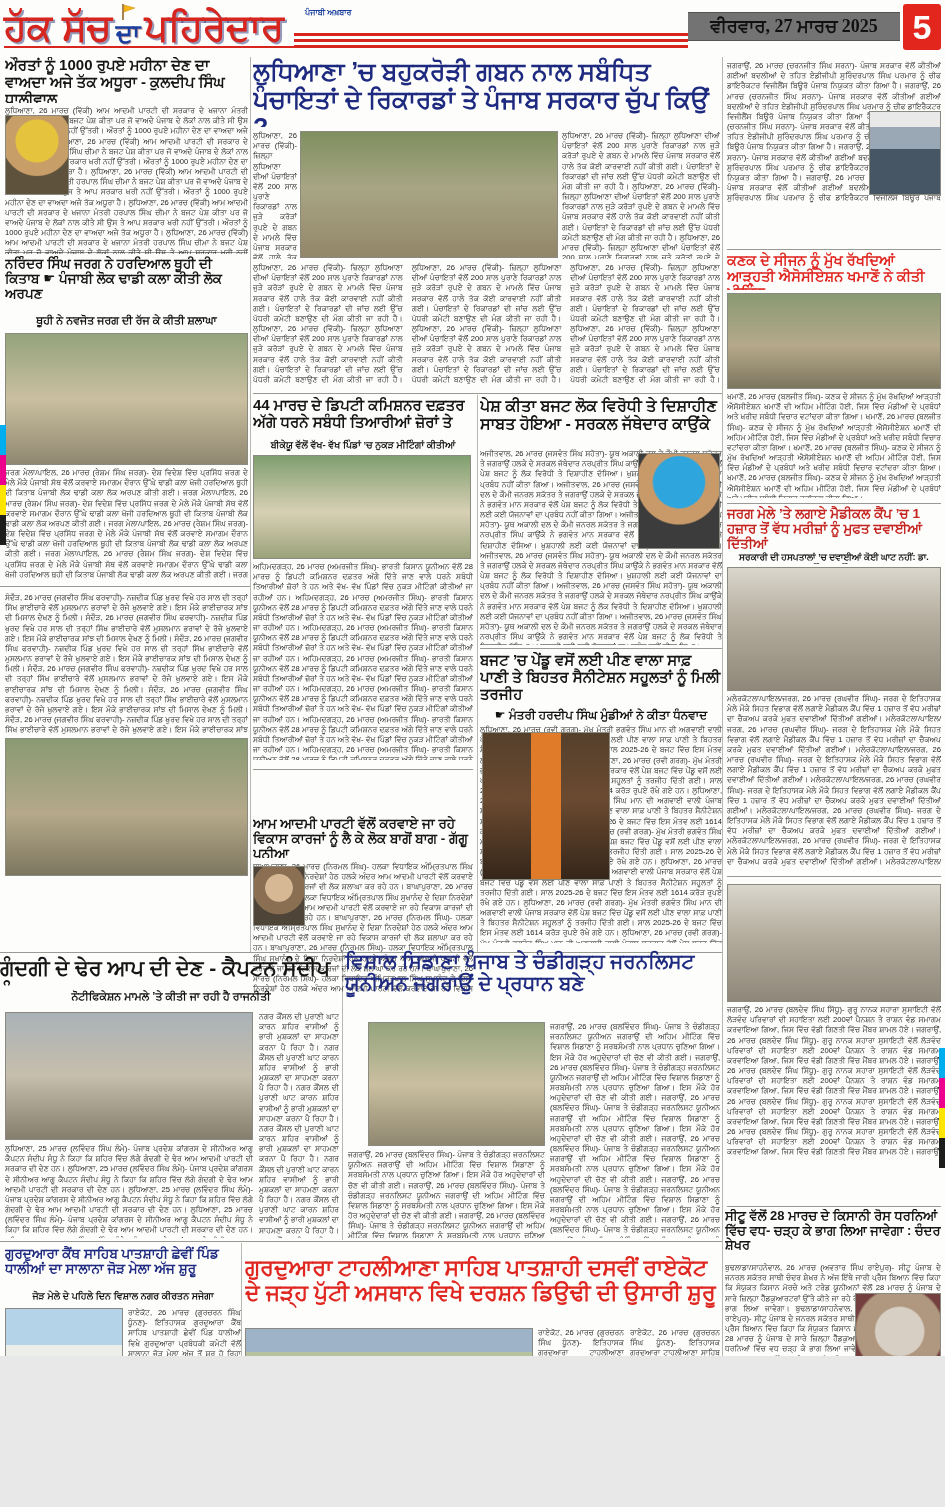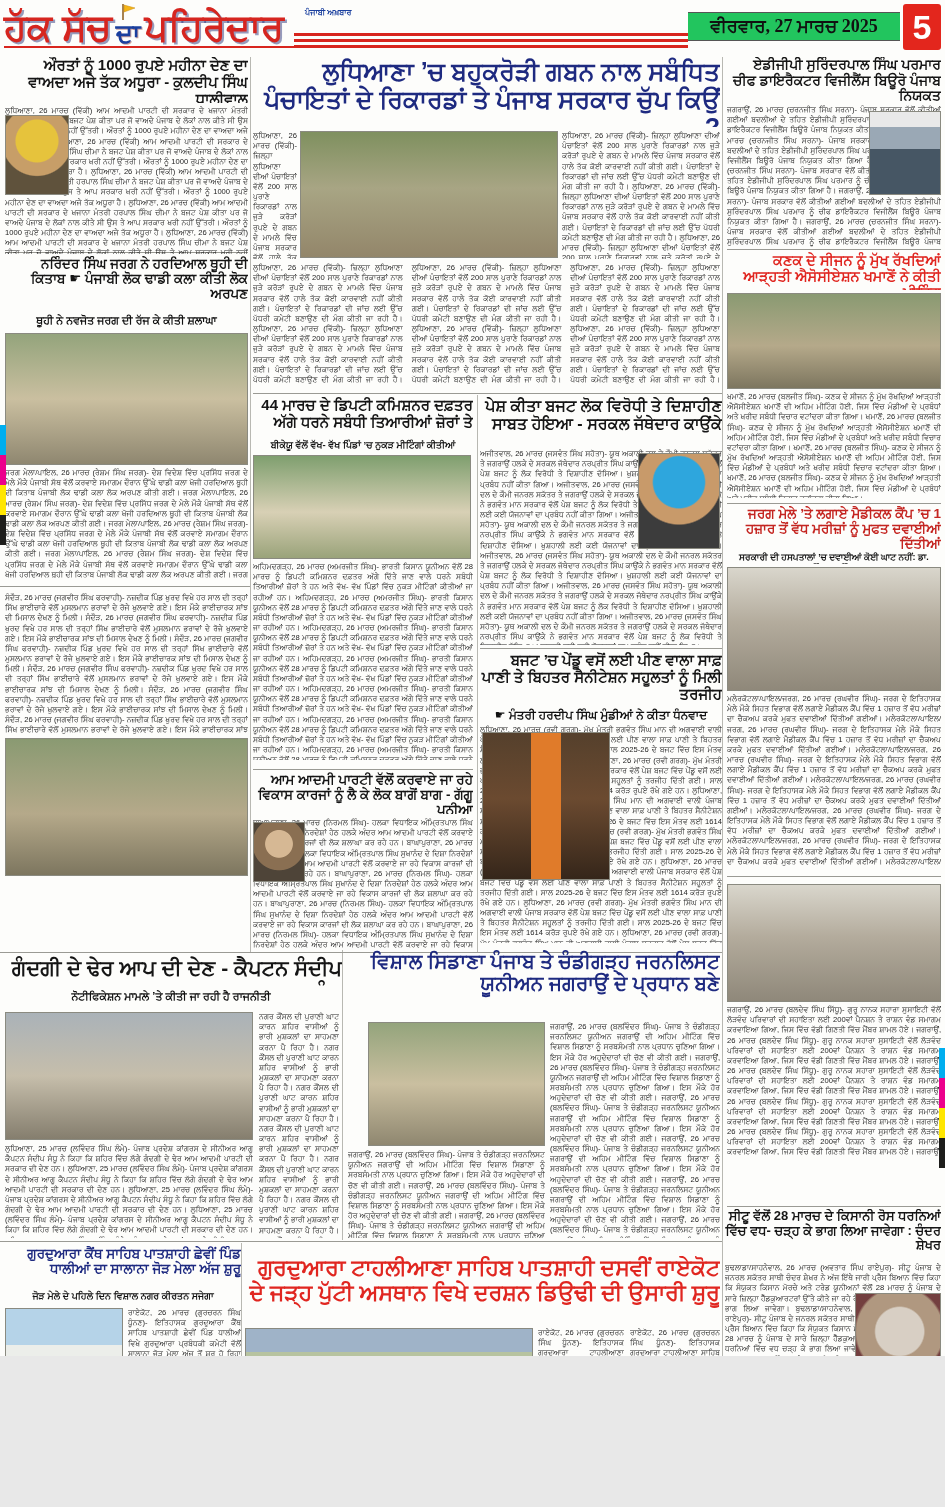--- a/index.html
+++ b/index.html
@@ -1,19 +1,19 @@
 <!DOCTYPE html>
 <html lang="pa"><head>
 <meta charset="utf-8">
 <style>
   html,body{margin:0;padding:0;background:#e8e8e8;}
   #page{position:relative;width:945px;height:1356px;background:#fdfdfb;margin:0 auto;
         font-family:"Liberation Sans","DejaVu Sans",sans-serif;overflow:hidden;}
   .art{position:absolute;}
-  .hl{font-weight:bold;text-align:right;line-height:1.12;overflow:hidden;letter-spacing:0;}
+  .hl{font-weight:bold;text-align:left;line-height:1.12;overflow:hidden;letter-spacing:0;}
   .hl-black{color:#151515;}
   .hl-navy{color:#1e2a80;}
   .hl-red{color:#e02620;}
   .hl-crimson{color:#c42521;}
   .sub{font-weight:bold;text-align:center;color:#111;overflow:hidden;}
   .body-txt{font-size:7.6px;line-height:1.34;text-align:justify;color:#1d1d1d;overflow:hidden;}
   .photo{border:1px solid #8a8a80;box-sizing:border-box;position:absolute;}
   .photo-inline{border:1px solid #8a8a80;box-sizing:border-box;}
   .people{background-image:repeating-linear-gradient(90deg,rgba(35,30,25,.28) 0 7px,rgba(255,255,255,0) 7px 19px);}
   .ph-group1{background:linear-gradient(180deg,#7f905f 0%,#a8a584 45%,#93866a 100%);}
@@ -35,21 +35,21 @@
   .hrline{position:absolute;height:1px;background:#9a9a94;}
   .cols3{column-count:3;column-gap:9px;}
   .fl{float:left;margin:2px 5px 2px 0;}
   
   .mast-line{position:absolute;left:4px;background:#d8251e;height:3px;}
   #logo{position:absolute;left:4px;top:4px;background:#fdfdfb;padding-right:10px;display:flex;align-items:flex-end;z-index:3;}
   .logo-red{font-size:37px;font-weight:bold;color:#d6251f;line-height:1;text-shadow:2px 2px 0 rgba(25,35,110,.45);}
   .logo-da{display:flex;flex-direction:column;align-items:center;margin:0 4px;}
   .logo-da-txt{font-size:26px;font-weight:bold;color:#1a3f9e;line-height:1;text-shadow:1px 1px 0 rgba(120,20,20,.4);}
   .tagline{position:absolute;left:305px;top:8px;font-size:8px;color:#1a3f9e;font-weight:bold;z-index:4;}
-  #dateblock{position:absolute;left:688px;top:12px;width:212px;text-align:center;z-index:3;background:#22c55e;}
+  #dateblock{position:absolute;left:688px;top:12px;width:212px;text-align:center;z-index:3;background:#737373;}
   #dateblock .rule{height:1px;background:#555;}
   #datetxt{font-size:18px;font-weight:bold;color:#111;padding:3px 0;font-family:"Liberation Serif","DejaVu Serif",serif;}
   #pagenum{position:absolute;left:903px;top:4px;width:38px;height:46px;background:#e3261d;color:#fff;
            font-size:34px;font-weight:bold;display:flex;align-items:center;justify-content:center;border-radius:3px;z-index:3;}
   
   #redrule{position:absolute;left:0;top:1462px;width:945px;height:3px;background:#c3261f;}
   #colorbar{position:absolute;left:0;top:1472px;width:945px;height:26px;display:flex;align-items:center;}
   .cmyk{display:flex;gap:1px;align-items:center;}
   .cmyk i{display:block;width:9px;height:20px;}
   .c{background:#00aeef;} .m{background:#ec008c;} .y{background:#ffe600;} .k{background:#1d1d1b;}
@@ -112,21 +112,20 @@
 
   <div class="art" style="left:253px;top:57px;width:467px;">
     <div class="hl hl-navy" style="font-size:25px;height:70px;">ਲੁਧਿਆਣਾ ’ਚ ਬਹੁਕਰੋੜੀ ਗਬਨ ਨਾਲ ਸਬੰਧਿਤ ਪੰਚਾਇਤਾਂ ਦੇ ਰਿਕਾਰਡਾਂ ਤੇ ਪੰਜਾਬ ਸਰਕਾਰ ਚੁੱਪ ਕਿਉਂ ?</div>
   </div>
   <div class="photo ph-group1 people" style="left:300px;top:131px;width:258px;height:127px;"></div>
   <div class="art body-txt" style="left:253px;top:131px;width:44px;height:128px;">ਲੁਧਿਆਣਾ, 26 ਮਾਰਚ (ਵਿੱਕੀ)- ਜ਼ਿਲ੍ਹਾ ਲੁਧਿਆਣਾ ਦੀਆਂ ਪੰਚਾਇਤਾਂ ਵੱਲੋਂ 200 ਸਾਲ ਪੁਰਾਣੇ ਰਿਕਾਰਡਾਂ ਨਾਲ ਜੁੜੇ ਕਰੋੜਾਂ ਰੁਪਏ ਦੇ ਗਬਨ ਦੇ ਮਾਮਲੇ ਵਿੱਚ ਪੰਜਾਬ ਸਰਕਾਰ ਵੱਲੋਂ ਹਾਲੇ ਤੱਕ ਕੋਈ ਕਾਰਵਾਈ ਨਹੀਂ ਕੀਤੀ ਗਈ। ਪੰਚਾਇਤਾਂ ਦੇ ਰਿਕਾਰਡਾਂ ਦੀ ਜਾਂਚ ਲਈ ਉੱਚ ਪੱਧਰੀ ਕਮੇਟੀ ਬਣਾਉਣ ਦੀ ਮੰਗ ਕੀਤੀ ਜਾ ਰਹੀ ਹੈ।</div>
   <div class="art body-txt" style="left:562px;top:131px;width:158px;height:128px;">ਲੁਧਿਆਣਾ, 26 ਮਾਰਚ (ਵਿੱਕੀ)- ਜ਼ਿਲ੍ਹਾ ਲੁਧਿਆਣਾ ਦੀਆਂ ਪੰਚਾਇਤਾਂ ਵੱਲੋਂ 200 ਸਾਲ ਪੁਰਾਣੇ ਰਿਕਾਰਡਾਂ ਨਾਲ ਜੁੜੇ ਕਰੋੜਾਂ ਰੁਪਏ ਦੇ ਗਬਨ ਦੇ ਮਾਮਲੇ ਵਿੱਚ ਪੰਜਾਬ ਸਰਕਾਰ ਵੱਲੋਂ ਹਾਲੇ ਤੱਕ ਕੋਈ ਕਾਰਵਾਈ ਨਹੀਂ ਕੀਤੀ ਗਈ। ਪੰਚਾਇਤਾਂ ਦੇ ਰਿਕਾਰਡਾਂ ਦੀ ਜਾਂਚ ਲਈ ਉੱਚ ਪੱਧਰੀ ਕਮੇਟੀ ਬਣਾਉਣ ਦੀ ਮੰਗ ਕੀਤੀ ਜਾ ਰਹੀ ਹੈ। ਲੁਧਿਆਣਾ, 26 ਮਾਰਚ (ਵਿੱਕੀ)- ਜ਼ਿਲ੍ਹਾ ਲੁਧਿਆਣਾ ਦੀਆਂ ਪੰਚਾਇਤਾਂ ਵੱਲੋਂ 200 ਸਾਲ ਪੁਰਾਣੇ ਰਿਕਾਰਡਾਂ ਨਾਲ ਜੁੜੇ ਕਰੋੜਾਂ ਰੁਪਏ ਦੇ ਗਬਨ ਦੇ ਮਾਮਲੇ ਵਿੱਚ ਪੰਜਾਬ ਸਰਕਾਰ ਵੱਲੋਂ ਹਾਲੇ ਤੱਕ ਕੋਈ ਕਾਰਵਾਈ ਨਹੀਂ ਕੀਤੀ ਗਈ। ਪੰਚਾਇਤਾਂ ਦੇ ਰਿਕਾਰਡਾਂ ਦੀ ਜਾਂਚ ਲਈ ਉੱਚ ਪੱਧਰੀ ਕਮੇਟੀ ਬਣਾਉਣ ਦੀ ਮੰਗ ਕੀਤੀ ਜਾ ਰਹੀ ਹੈ। ਲੁਧਿਆਣਾ, 26 ਮਾਰਚ (ਵਿੱਕੀ)- ਜ਼ਿਲ੍ਹਾ ਲੁਧਿਆਣਾ ਦੀਆਂ ਪੰਚਾਇਤਾਂ ਵੱਲੋਂ 200 ਸਾਲ ਪੁਰਾਣੇ ਰਿਕਾਰਡਾਂ ਨਾਲ ਜੁੜੇ ਕਰੋੜਾਂ ਰੁਪਏ ਦੇ ਗਬਨ ਦੇ ਮਾਮਲੇ ਵਿੱਚ ਪੰਜਾਬ ਸਰਕਾਰ ਵੱਲੋਂ ਹਾਲੇ ਤੱਕ ਕੋਈ ਕਾਰਵਾਈ ਨਹੀਂ ਕੀਤੀ ਗਈ। ਪੰਚਾਇਤਾਂ ਦੇ ਰਿਕਾਰਡਾਂ ਦੀ ਜਾਂਚ ਲਈ ਉੱਚ ਪੱਧਰੀ ਕਮੇਟੀ ਬਣਾਉਣ ਦੀ ਮੰਗ ਕੀਤੀ ਜਾ ਰਹੀ ਹੈ।</div>
   <div class="art body-txt cols3" style="left:253px;top:263px;width:467px;height:128px;">ਲੁਧਿਆਣਾ, 26 ਮਾਰਚ (ਵਿੱਕੀ)- ਜ਼ਿਲ੍ਹਾ ਲੁਧਿਆਣਾ ਦੀਆਂ ਪੰਚਾਇਤਾਂ ਵੱਲੋਂ 200 ਸਾਲ ਪੁਰਾਣੇ ਰਿਕਾਰਡਾਂ ਨਾਲ ਜੁੜੇ ਕਰੋੜਾਂ ਰੁਪਏ ਦੇ ਗਬਨ ਦੇ ਮਾਮਲੇ ਵਿੱਚ ਪੰਜਾਬ ਸਰਕਾਰ ਵੱਲੋਂ ਹਾਲੇ ਤੱਕ ਕੋਈ ਕਾਰਵਾਈ ਨਹੀਂ ਕੀਤੀ ਗਈ। ਪੰਚਾਇਤਾਂ ਦੇ ਰਿਕਾਰਡਾਂ ਦੀ ਜਾਂਚ ਲਈ ਉੱਚ ਪੱਧਰੀ ਕਮੇਟੀ ਬਣਾਉਣ ਦੀ ਮੰਗ ਕੀਤੀ ਜਾ ਰਹੀ ਹੈ। ਲੁਧਿਆਣਾ, 26 ਮਾਰਚ (ਵਿੱਕੀ)- ਜ਼ਿਲ੍ਹਾ ਲੁਧਿਆਣਾ ਦੀਆਂ ਪੰਚਾਇਤਾਂ ਵੱਲੋਂ 200 ਸਾਲ ਪੁਰਾਣੇ ਰਿਕਾਰਡਾਂ ਨਾਲ ਜੁੜੇ ਕਰੋੜਾਂ ਰੁਪਏ ਦੇ ਗਬਨ ਦੇ ਮਾਮਲੇ ਵਿੱਚ ਪੰਜਾਬ ਸਰਕਾਰ ਵੱਲੋਂ ਹਾਲੇ ਤੱਕ ਕੋਈ ਕਾਰਵਾਈ ਨਹੀਂ ਕੀਤੀ ਗਈ। ਪੰਚਾਇਤਾਂ ਦੇ ਰਿਕਾਰਡਾਂ ਦੀ ਜਾਂਚ ਲਈ ਉੱਚ ਪੱਧਰੀ ਕਮੇਟੀ ਬਣਾਉਣ ਦੀ ਮੰਗ ਕੀਤੀ ਜਾ ਰਹੀ ਹੈ। ਲੁਧਿਆਣਾ, 26 ਮਾਰਚ (ਵਿੱਕੀ)- ਜ਼ਿਲ੍ਹਾ ਲੁਧਿਆਣਾ ਦੀਆਂ ਪੰਚਾਇਤਾਂ ਵੱਲੋਂ 200 ਸਾਲ ਪੁਰਾਣੇ ਰਿਕਾਰਡਾਂ ਨਾਲ ਜੁੜੇ ਕਰੋੜਾਂ ਰੁਪਏ ਦੇ ਗਬਨ ਦੇ ਮਾਮਲੇ ਵਿੱਚ ਪੰਜਾਬ ਸਰਕਾਰ ਵੱਲੋਂ ਹਾਲੇ ਤੱਕ ਕੋਈ ਕਾਰਵਾਈ ਨਹੀਂ ਕੀਤੀ ਗਈ। ਪੰਚਾਇਤਾਂ ਦੇ ਰਿਕਾਰਡਾਂ ਦੀ ਜਾਂਚ ਲਈ ਉੱਚ ਪੱਧਰੀ ਕਮੇਟੀ ਬਣਾਉਣ ਦੀ ਮੰਗ ਕੀਤੀ ਜਾ ਰਹੀ ਹੈ। ਲੁਧਿਆਣਾ, 26 ਮਾਰਚ (ਵਿੱਕੀ)- ਜ਼ਿਲ੍ਹਾ ਲੁਧਿਆਣਾ ਦੀਆਂ ਪੰਚਾਇਤਾਂ ਵੱਲੋਂ 200 ਸਾਲ ਪੁਰਾਣੇ ਰਿਕਾਰਡਾਂ ਨਾਲ ਜੁੜੇ ਕਰੋੜਾਂ ਰੁਪਏ ਦੇ ਗਬਨ ਦੇ ਮਾਮਲੇ ਵਿੱਚ ਪੰਜਾਬ ਸਰਕਾਰ ਵੱਲੋਂ ਹਾਲੇ ਤੱਕ ਕੋਈ ਕਾਰਵਾਈ ਨਹੀਂ ਕੀਤੀ ਗਈ। ਪੰਚਾਇਤਾਂ ਦੇ ਰਿਕਾਰਡਾਂ ਦੀ ਜਾਂਚ ਲਈ ਉੱਚ ਪੱਧਰੀ ਕਮੇਟੀ ਬਣਾਉਣ ਦੀ ਮੰਗ ਕੀਤੀ ਜਾ ਰਹੀ ਹੈ। ਲੁਧਿਆਣਾ, 26 ਮਾਰਚ (ਵਿੱਕੀ)- ਜ਼ਿਲ੍ਹਾ ਲੁਧਿਆਣਾ ਦੀਆਂ ਪੰਚਾਇਤਾਂ ਵੱਲੋਂ 200 ਸਾਲ ਪੁਰਾਣੇ ਰਿਕਾਰਡਾਂ ਨਾਲ ਜੁੜੇ ਕਰੋੜਾਂ ਰੁਪਏ ਦੇ ਗਬਨ ਦੇ ਮਾਮਲੇ ਵਿੱਚ ਪੰਜਾਬ ਸਰਕਾਰ ਵੱਲੋਂ ਹਾਲੇ ਤੱਕ ਕੋਈ ਕਾਰਵਾਈ ਨਹੀਂ ਕੀਤੀ ਗਈ। ਪੰਚਾਇਤਾਂ ਦੇ ਰਿਕਾਰਡਾਂ ਦੀ ਜਾਂਚ ਲਈ ਉੱਚ ਪੱਧਰੀ ਕਮੇਟੀ ਬਣਾਉਣ ਦੀ ਮੰਗ ਕੀਤੀ ਜਾ ਰਹੀ ਹੈ। ਲੁਧਿਆਣਾ, 26 ਮਾਰਚ (ਵਿੱਕੀ)- ਜ਼ਿਲ੍ਹਾ ਲੁਧਿਆਣਾ ਦੀਆਂ ਪੰਚਾਇਤਾਂ ਵੱਲੋਂ 200 ਸਾਲ ਪੁਰਾਣੇ ਰਿਕਾਰਡਾਂ ਨਾਲ ਜੁੜੇ ਕਰੋੜਾਂ ਰੁਪਏ ਦੇ ਗਬਨ ਦੇ ਮਾਮਲੇ ਵਿੱਚ ਪੰਜਾਬ ਸਰਕਾਰ ਵੱਲੋਂ ਹਾਲੇ ਤੱਕ ਕੋਈ ਕਾਰਵਾਈ ਨਹੀਂ ਕੀਤੀ ਗਈ। ਪੰਚਾਇਤਾਂ ਦੇ ਰਿਕਾਰਡਾਂ ਦੀ ਜਾਂਚ ਲਈ ਉੱਚ ਪੱਧਰੀ ਕਮੇਟੀ ਬਣਾਉਣ ਦੀ ਮੰਗ ਕੀਤੀ ਜਾ ਰਹੀ ਹੈ। ਲੁਧਿਆਣਾ, 26 ਮਾਰਚ (ਵਿੱਕੀ)- ਜ਼ਿਲ੍ਹਾ ਲੁਧਿਆਣਾ ਦੀਆਂ ਪੰਚਾਇਤਾਂ ਵੱਲੋਂ 200 ਸਾਲ ਪੁਰਾਣੇ ਰਿਕਾਰਡਾਂ ਨਾਲ ਜੁੜੇ ਕਰੋੜਾਂ ਰੁਪਏ ਦੇ ਗਬਨ ਦੇ ਮਾਮਲੇ ਵਿੱਚ ਪੰਜਾਬ ਸਰਕਾਰ ਵੱਲੋਂ ਹਾਲੇ ਤੱਕ ਕੋਈ ਕਾਰਵਾਈ ਨਹੀਂ ਕੀਤੀ ਗਈ। ਪੰਚਾਇਤਾਂ ਦੇ ਰਿਕਾਰਡਾਂ ਦੀ ਜਾਂਚ ਲਈ ਉੱਚ ਪੱਧਰੀ ਕਮੇਟੀ ਬਣਾਉਣ ਦੀ ਮੰਗ ਕੀਤੀ ਜਾ ਰਹੀ ਹੈ।</div>
 
   <div class="art" style="left:727px;top:57px;width:214px;">
-    <div class="hl hl-black" style="font-size:14px;height:44px;">ਏਡੀਜੀਪੀ ਸੁਰਿੰਦਰਪਾਲ ਸਿੰਘ ਪਰਮਾਰ ਚੀਫ ਡਾਇਰੈਕਟਰ ਵਿਜੀਲੈਂਸ ਬਿਊਰੋ ਪੰਜਾਬ ਨਿਯੁਕਤ</div>
     <div class="body-txt" style="height:142px;margin-top:4px;">ਜਗਰਾਉਂ, 26 ਮਾਰਚ (ਚਰਨਜੀਤ ਸਿੰਘ ਸਰਨਾ)- ਪੰਜਾਬ ਸਰਕਾਰ ਵੱਲੋਂ ਕੀਤੀਆਂ ਗਈਆਂ ਬਦਲੀਆਂ ਦੇ ਤਹਿਤ ਏਡੀਜੀਪੀ ਸੁਰਿੰਦਰਪਾਲ ਸਿੰਘ ਪਰਮਾਰ ਨੂੰ ਚੀਫ ਡਾਇਰੈਕਟਰ ਵਿਜੀਲੈਂਸ ਬਿਊਰੋ ਪੰਜਾਬ ਨਿਯੁਕਤ ਕੀਤਾ ਗਿਆ ਹੈ। ਜਗਰਾਉਂ, 26 ਮਾਰਚ (ਚਰਨਜੀਤ ਸਿੰਘ ਸਰਨਾ)- ਪੰਜਾਬ ਸਰਕਾਰ ਵੱਲੋਂ ਕੀਤੀਆਂ ਗਈਆਂ ਬਦਲੀਆਂ ਦੇ ਤਹਿਤ ਏਡੀਜੀਪੀ ਸੁਰਿੰਦਰਪਾਲ ਸਿੰਘ ਪਰਮਾਰ ਨੂੰ ਚੀਫ ਡਾਇਰੈਕਟਰ ਵਿਜੀਲੈਂਸ ਬਿਊਰੋ ਪੰਜਾਬ ਨਿਯੁਕਤ ਕੀਤਾ ਗਿਆ ਹੈ। ਜਗਰਾਉਂ, 26 ਮਾਰਚ (ਚਰਨਜੀਤ ਸਿੰਘ ਸਰਨਾ)- ਪੰਜਾਬ ਸਰਕਾਰ ਵੱਲੋਂ ਕੀਤੀਆਂ ਗਈਆਂ ਬਦਲੀਆਂ ਦੇ ਤਹਿਤ ਏਡੀਜੀਪੀ ਸੁਰਿੰਦਰਪਾਲ ਸਿੰਘ ਪਰਮਾਰ ਨੂੰ ਚੀਫ ਡਾਇਰੈਕਟਰ ਵਿਜੀਲੈਂਸ ਬਿਊਰੋ ਪੰਜਾਬ ਨਿਯੁਕਤ ਕੀਤਾ ਗਿਆ ਹੈ। ਜਗਰਾਉਂ, 26 ਮਾਰਚ (ਚਰਨਜੀਤ ਸਿੰਘ ਸਰਨਾ)- ਪੰਜਾਬ ਸਰਕਾਰ ਵੱਲੋਂ ਕੀਤੀਆਂ ਗਈਆਂ ਬਦਲੀਆਂ ਦੇ ਤਹਿਤ ਏਡੀਜੀਪੀ ਸੁਰਿੰਦਰਪਾਲ ਸਿੰਘ ਪਰਮਾਰ ਨੂੰ ਚੀਫ ਡਾਇਰੈਕਟਰ ਵਿਜੀਲੈਂਸ ਬਿਊਰੋ ਪੰਜਾਬ ਨਿਯੁਕਤ ਕੀਤਾ ਗਿਆ ਹੈ। ਜਗਰਾਉਂ, 26 ਮਾਰਚ (ਚਰਨਜੀਤ ਸਿੰਘ ਸਰਨਾ)- ਪੰਜਾਬ ਸਰਕਾਰ ਵੱਲੋਂ ਕੀਤੀਆਂ ਗਈਆਂ ਬਦਲੀਆਂ ਦੇ ਤਹਿਤ ਏਡੀਜੀਪੀ ਸੁਰਿੰਦਰਪਾਲ ਸਿੰਘ ਪਰਮਾਰ ਨੂੰ ਚੀਫ ਡਾਇਰੈਕਟਰ ਵਿਜੀਲੈਂਸ ਬਿਊਰੋ ਪੰਜਾਬ ਨਿਯੁਕਤ ਕੀਤਾ ਗਿਆ ਹੈ।</div>
     <div class="photo-inline ph-officer" style="position:absolute;right:0;top:54px;width:72px;height:84px;"></div>
   </div>
 
   <div class="art" style="left:727px;top:252px;width:214px;">
     <div class="hl hl-red" style="font-size:14.5px;height:38px;">ਕਣਕ ਦੇ ਸੀਜਨ ਨੂੰ ਮੁੱਖ ਰੱਖਦਿਆਂ ਆੜ੍ਹਤੀ ਐਸੋਸੀਏਸ਼ਨ ਖਮਾਣੋਂ ਨੇ ਕੀਤੀ ਮੀਟਿੰਗ</div>
     <div class="photo-inline ph-group2 people" style="width:214px;height:96px;margin-top:3px;"></div>
     <div class="body-txt" style="height:106px;margin-top:3px;">ਖਮਾਣੋਂ, 26 ਮਾਰਚ (ਬਲਜੀਤ ਸਿੰਘ)- ਕਣਕ ਦੇ ਸੀਜਨ ਨੂੰ ਮੁੱਖ ਰੱਖਦਿਆਂ ਆੜ੍ਹਤੀ ਐਸੋਸੀਏਸ਼ਨ ਖਮਾਣੋਂ ਦੀ ਅਹਿਮ ਮੀਟਿੰਗ ਹੋਈ, ਜਿਸ ਵਿੱਚ ਮੰਡੀਆਂ ਦੇ ਪ੍ਰਬੰਧਾਂ ਅਤੇ ਖਰੀਦ ਸਬੰਧੀ ਵਿਚਾਰ ਵਟਾਂਦਰਾ ਕੀਤਾ ਗਿਆ। ਖਮਾਣੋਂ, 26 ਮਾਰਚ (ਬਲਜੀਤ ਸਿੰਘ)- ਕਣਕ ਦੇ ਸੀਜਨ ਨੂੰ ਮੁੱਖ ਰੱਖਦਿਆਂ ਆੜ੍ਹਤੀ ਐਸੋਸੀਏਸ਼ਨ ਖਮਾਣੋਂ ਦੀ ਅਹਿਮ ਮੀਟਿੰਗ ਹੋਈ, ਜਿਸ ਵਿੱਚ ਮੰਡੀਆਂ ਦੇ ਪ੍ਰਬੰਧਾਂ ਅਤੇ ਖਰੀਦ ਸਬੰਧੀ ਵਿਚਾਰ ਵਟਾਂਦਰਾ ਕੀਤਾ ਗਿਆ। ਖਮਾਣੋਂ, 26 ਮਾਰਚ (ਬਲਜੀਤ ਸਿੰਘ)- ਕਣਕ ਦੇ ਸੀਜਨ ਨੂੰ ਮੁੱਖ ਰੱਖਦਿਆਂ ਆੜ੍ਹਤੀ ਐਸੋਸੀਏਸ਼ਨ ਖਮਾਣੋਂ ਦੀ ਅਹਿਮ ਮੀਟਿੰਗ ਹੋਈ, ਜਿਸ ਵਿੱਚ ਮੰਡੀਆਂ ਦੇ ਪ੍ਰਬੰਧਾਂ ਅਤੇ ਖਰੀਦ ਸਬੰਧੀ ਵਿਚਾਰ ਵਟਾਂਦਰਾ ਕੀਤਾ ਗਿਆ। ਖਮਾਣੋਂ, 26 ਮਾਰਚ (ਬਲਜੀਤ ਸਿੰਘ)- ਕਣਕ ਦੇ ਸੀਜਨ ਨੂੰ ਮੁੱਖ ਰੱਖਦਿਆਂ ਆੜ੍ਹਤੀ ਐਸੋਸੀਏਸ਼ਨ ਖਮਾਣੋਂ ਦੀ ਅਹਿਮ ਮੀਟਿੰਗ ਹੋਈ, ਜਿਸ ਵਿੱਚ ਮੰਡੀਆਂ ਦੇ ਪ੍ਰਬੰਧਾਂ ਅਤੇ ਖਰੀਦ ਸਬੰਧੀ ਵਿਚਾਰ ਵਟਾਂਦਰਾ ਕੀਤਾ ਗਿਆ।</div>
   </div>
 
@@ -155,21 +154,21 @@
     <div class="sub" style="font-size:9px;height:12px;">ਸਰਕਾਰੀ ਦੀ ਹਸਪਤਾਲਾਂ ’ਚ ਦਵਾਈਆਂ ਕੋਈ ਘਾਟ ਨਹੀਂ: ਡਾ. ਸ਼ਿੰਗਾਰਾ ਸਿੰਘ</div>
     <div class="photo-inline ph-indoor people" style="width:214px;height:124px;margin-top:3px;"></div>
     <div class="body-txt" style="height:172px;margin-top:3px;">ਮਲੇਰਕੋਟਲਾ/ਪਾਇਲ/ਜਰਗ, 26 ਮਾਰਚ (ਰਘਵੀਰ ਸਿੰਘ)- ਜਰਗ ਦੇ ਇਤਿਹਾਸਕ ਮੇਲੇ ਮੌਕੇ ਸਿਹਤ ਵਿਭਾਗ ਵੱਲੋਂ ਲਗਾਏ ਮੈਡੀਕਲ ਕੈਂਪ ਵਿੱਚ 1 ਹਜ਼ਾਰ ਤੋਂ ਵੱਧ ਮਰੀਜ਼ਾਂ ਦਾ ਚੈਕਅਪ ਕਰਕੇ ਮੁਫਤ ਦਵਾਈਆਂ ਦਿੱਤੀਆਂ ਗਈਆਂ। ਮਲੇਰਕੋਟਲਾ/ਪਾਇਲ/ਜਰਗ, 26 ਮਾਰਚ (ਰਘਵੀਰ ਸਿੰਘ)- ਜਰਗ ਦੇ ਇਤਿਹਾਸਕ ਮੇਲੇ ਮੌਕੇ ਸਿਹਤ ਵਿਭਾਗ ਵੱਲੋਂ ਲਗਾਏ ਮੈਡੀਕਲ ਕੈਂਪ ਵਿੱਚ 1 ਹਜ਼ਾਰ ਤੋਂ ਵੱਧ ਮਰੀਜ਼ਾਂ ਦਾ ਚੈਕਅਪ ਕਰਕੇ ਮੁਫਤ ਦਵਾਈਆਂ ਦਿੱਤੀਆਂ ਗਈਆਂ। ਮਲੇਰਕੋਟਲਾ/ਪਾਇਲ/ਜਰਗ, 26 ਮਾਰਚ (ਰਘਵੀਰ ਸਿੰਘ)- ਜਰਗ ਦੇ ਇਤਿਹਾਸਕ ਮੇਲੇ ਮੌਕੇ ਸਿਹਤ ਵਿਭਾਗ ਵੱਲੋਂ ਲਗਾਏ ਮੈਡੀਕਲ ਕੈਂਪ ਵਿੱਚ 1 ਹਜ਼ਾਰ ਤੋਂ ਵੱਧ ਮਰੀਜ਼ਾਂ ਦਾ ਚੈਕਅਪ ਕਰਕੇ ਮੁਫਤ ਦਵਾਈਆਂ ਦਿੱਤੀਆਂ ਗਈਆਂ। ਮਲੇਰਕੋਟਲਾ/ਪਾਇਲ/ਜਰਗ, 26 ਮਾਰਚ (ਰਘਵੀਰ ਸਿੰਘ)- ਜਰਗ ਦੇ ਇਤਿਹਾਸਕ ਮੇਲੇ ਮੌਕੇ ਸਿਹਤ ਵਿਭਾਗ ਵੱਲੋਂ ਲਗਾਏ ਮੈਡੀਕਲ ਕੈਂਪ ਵਿੱਚ 1 ਹਜ਼ਾਰ ਤੋਂ ਵੱਧ ਮਰੀਜ਼ਾਂ ਦਾ ਚੈਕਅਪ ਕਰਕੇ ਮੁਫਤ ਦਵਾਈਆਂ ਦਿੱਤੀਆਂ ਗਈਆਂ। ਮਲੇਰਕੋਟਲਾ/ਪਾਇਲ/ਜਰਗ, 26 ਮਾਰਚ (ਰਘਵੀਰ ਸਿੰਘ)- ਜਰਗ ਦੇ ਇਤਿਹਾਸਕ ਮੇਲੇ ਮੌਕੇ ਸਿਹਤ ਵਿਭਾਗ ਵੱਲੋਂ ਲਗਾਏ ਮੈਡੀਕਲ ਕੈਂਪ ਵਿੱਚ 1 ਹਜ਼ਾਰ ਤੋਂ ਵੱਧ ਮਰੀਜ਼ਾਂ ਦਾ ਚੈਕਅਪ ਕਰਕੇ ਮੁਫਤ ਦਵਾਈਆਂ ਦਿੱਤੀਆਂ ਗਈਆਂ। ਮਲੇਰਕੋਟਲਾ/ਪਾਇਲ/ਜਰਗ, 26 ਮਾਰਚ (ਰਘਵੀਰ ਸਿੰਘ)- ਜਰਗ ਦੇ ਇਤਿਹਾਸਕ ਮੇਲੇ ਮੌਕੇ ਸਿਹਤ ਵਿਭਾਗ ਵੱਲੋਂ ਲਗਾਏ ਮੈਡੀਕਲ ਕੈਂਪ ਵਿੱਚ 1 ਹਜ਼ਾਰ ਤੋਂ ਵੱਧ ਮਰੀਜ਼ਾਂ ਦਾ ਚੈਕਅਪ ਕਰਕੇ ਮੁਫਤ ਦਵਾਈਆਂ ਦਿੱਤੀਆਂ ਗਈਆਂ। ਮਲੇਰਕੋਟਲਾ/ਪਾਇਲ/ਜਰਗ, 26 ਮਾਰਚ (ਰਘਵੀਰ ਸਿੰਘ)- ਜਰਗ ਦੇ ਇਤਿਹਾਸਕ ਮੇਲੇ ਮੌਕੇ ਸਿਹਤ ਵਿਭਾਗ ਵੱਲੋਂ ਲਗਾਏ ਮੈਡੀਕਲ ਕੈਂਪ ਵਿੱਚ 1 ਹਜ਼ਾਰ ਤੋਂ ਵੱਧ ਮਰੀਜ਼ਾਂ ਦਾ ਚੈਕਅਪ ਕਰਕੇ ਮੁਫਤ ਦਵਾਈਆਂ ਦਿੱਤੀਆਂ ਗਈਆਂ।</div>
   </div>
 
   <div class="art" style="left:5px;top:590px;width:243px;">
     <div class="body-txt" style="height:142px;margin-top:3px;">ਸੰਦੌੜ, 26 ਮਾਰਚ (ਜਗਵੀਰ ਸਿੰਘ ਫਰਵਾਹੀ)- ਨਜ਼ਦੀਕ ਪਿੰਡ ਖੁਰਦ ਵਿਖੇ ਹਰ ਸਾਲ ਦੀ ਤਰ੍ਹਾਂ ਸਿੱਖ ਭਾਈਚਾਰੇ ਵੱਲੋਂ ਮੁਸਲਮਾਨ ਭਰਾਵਾਂ ਦੇ ਰੋਜੇ ਖੁਲਵਾਏ ਗਏ। ਇਸ ਮੌਕੇ ਭਾਈਚਾਰਕ ਸਾਂਝ ਦੀ ਮਿਸਾਲ ਦੇਖਣ ਨੂੰ ਮਿਲੀ। ਸੰਦੌੜ, 26 ਮਾਰਚ (ਜਗਵੀਰ ਸਿੰਘ ਫਰਵਾਹੀ)- ਨਜ਼ਦੀਕ ਪਿੰਡ ਖੁਰਦ ਵਿਖੇ ਹਰ ਸਾਲ ਦੀ ਤਰ੍ਹਾਂ ਸਿੱਖ ਭਾਈਚਾਰੇ ਵੱਲੋਂ ਮੁਸਲਮਾਨ ਭਰਾਵਾਂ ਦੇ ਰੋਜੇ ਖੁਲਵਾਏ ਗਏ। ਇਸ ਮੌਕੇ ਭਾਈਚਾਰਕ ਸਾਂਝ ਦੀ ਮਿਸਾਲ ਦੇਖਣ ਨੂੰ ਮਿਲੀ। ਸੰਦੌੜ, 26 ਮਾਰਚ (ਜਗਵੀਰ ਸਿੰਘ ਫਰਵਾਹੀ)- ਨਜ਼ਦੀਕ ਪਿੰਡ ਖੁਰਦ ਵਿਖੇ ਹਰ ਸਾਲ ਦੀ ਤਰ੍ਹਾਂ ਸਿੱਖ ਭਾਈਚਾਰੇ ਵੱਲੋਂ ਮੁਸਲਮਾਨ ਭਰਾਵਾਂ ਦੇ ਰੋਜੇ ਖੁਲਵਾਏ ਗਏ। ਇਸ ਮੌਕੇ ਭਾਈਚਾਰਕ ਸਾਂਝ ਦੀ ਮਿਸਾਲ ਦੇਖਣ ਨੂੰ ਮਿਲੀ। ਸੰਦੌੜ, 26 ਮਾਰਚ (ਜਗਵੀਰ ਸਿੰਘ ਫਰਵਾਹੀ)- ਨਜ਼ਦੀਕ ਪਿੰਡ ਖੁਰਦ ਵਿਖੇ ਹਰ ਸਾਲ ਦੀ ਤਰ੍ਹਾਂ ਸਿੱਖ ਭਾਈਚਾਰੇ ਵੱਲੋਂ ਮੁਸਲਮਾਨ ਭਰਾਵਾਂ ਦੇ ਰੋਜੇ ਖੁਲਵਾਏ ਗਏ। ਇਸ ਮੌਕੇ ਭਾਈਚਾਰਕ ਸਾਂਝ ਦੀ ਮਿਸਾਲ ਦੇਖਣ ਨੂੰ ਮਿਲੀ। ਸੰਦੌੜ, 26 ਮਾਰਚ (ਜਗਵੀਰ ਸਿੰਘ ਫਰਵਾਹੀ)- ਨਜ਼ਦੀਕ ਪਿੰਡ ਖੁਰਦ ਵਿਖੇ ਹਰ ਸਾਲ ਦੀ ਤਰ੍ਹਾਂ ਸਿੱਖ ਭਾਈਚਾਰੇ ਵੱਲੋਂ ਮੁਸਲਮਾਨ ਭਰਾਵਾਂ ਦੇ ਰੋਜੇ ਖੁਲਵਾਏ ਗਏ। ਇਸ ਮੌਕੇ ਭਾਈਚਾਰਕ ਸਾਂਝ ਦੀ ਮਿਸਾਲ ਦੇਖਣ ਨੂੰ ਮਿਲੀ। ਸੰਦੌੜ, 26 ਮਾਰਚ (ਜਗਵੀਰ ਸਿੰਘ ਫਰਵਾਹੀ)- ਨਜ਼ਦੀਕ ਪਿੰਡ ਖੁਰਦ ਵਿਖੇ ਹਰ ਸਾਲ ਦੀ ਤਰ੍ਹਾਂ ਸਿੱਖ ਭਾਈਚਾਰੇ ਵੱਲੋਂ ਮੁਸਲਮਾਨ ਭਰਾਵਾਂ ਦੇ ਰੋਜੇ ਖੁਲਵਾਏ ਗਏ। ਇਸ ਮੌਕੇ ਭਾਈਚਾਰਕ ਸਾਂਝ ਦੀ ਮਿਸਾਲ ਦੇਖਣ ਨੂੰ ਮਿਲੀ।</div>
     <div class="photo-inline ph-group2 people" style="width:243px;height:138px;margin-top:3px;"></div>
   </div>
 
-  <div class="art" style="left:253px;top:772px;width:220px;">
+  <div class="art" style="left:253px;top:816px;width:220px;">
     <div class="hl hl-black" style="font-size:13.5px;height:42px;">ਆਮ ਆਦਮੀ ਪਾਰਟੀ ਵੱਲੋਂ ਕਰਵਾਏ ਜਾ ਰਹੇ ਵਿਕਾਸ ਕਾਰਜਾਂ ਨੂੰ ਲੈ ਕੇ ਲੋਕ ਬਾਗੋਂ ਬਾਗ - ਗੱਗੂ ਪੂਨੀਆ</div>
     <div class="body-txt" style="height:132px;margin-top:4px;">ਬਾਘਾਪੁਰਾਣਾ, 26 ਮਾਰਚ (ਨਿਰਮਲ ਸਿੰਘ)- ਹਲਕਾ ਵਿਧਾਇਕ ਅੰਮ੍ਰਿਤਪਾਲ ਸਿੰਘ ਸੁਖਾਨੰਦ ਦੇ ਦਿਸ਼ਾ ਨਿਰਦੇਸ਼ਾਂ ਹੇਠ ਹਲਕੇ ਅੰਦਰ ਆਮ ਆਦਮੀ ਪਾਰਟੀ ਵੱਲੋਂ ਕਰਵਾਏ ਜਾ ਰਹੇ ਵਿਕਾਸ ਕਾਰਜਾਂ ਦੀ ਲੋਕ ਸ਼ਲਾਘਾ ਕਰ ਰਹੇ ਹਨ। ਬਾਘਾਪੁਰਾਣਾ, 26 ਮਾਰਚ (ਨਿਰਮਲ ਸਿੰਘ)- ਹਲਕਾ ਵਿਧਾਇਕ ਅੰਮ੍ਰਿਤਪਾਲ ਸਿੰਘ ਸੁਖਾਨੰਦ ਦੇ ਦਿਸ਼ਾ ਨਿਰਦੇਸ਼ਾਂ ਹੇਠ ਹਲਕੇ ਅੰਦਰ ਆਮ ਆਦਮੀ ਪਾਰਟੀ ਵੱਲੋਂ ਕਰਵਾਏ ਜਾ ਰਹੇ ਵਿਕਾਸ ਕਾਰਜਾਂ ਦੀ ਲੋਕ ਸ਼ਲਾਘਾ ਕਰ ਰਹੇ ਹਨ। ਬਾਘਾਪੁਰਾਣਾ, 26 ਮਾਰਚ (ਨਿਰਮਲ ਸਿੰਘ)- ਹਲਕਾ ਵਿਧਾਇਕ ਅੰਮ੍ਰਿਤਪਾਲ ਸਿੰਘ ਸੁਖਾਨੰਦ ਦੇ ਦਿਸ਼ਾ ਨਿਰਦੇਸ਼ਾਂ ਹੇਠ ਹਲਕੇ ਅੰਦਰ ਆਮ ਆਦਮੀ ਪਾਰਟੀ ਵੱਲੋਂ ਕਰਵਾਏ ਜਾ ਰਹੇ ਵਿਕਾਸ ਕਾਰਜਾਂ ਦੀ ਲੋਕ ਸ਼ਲਾਘਾ ਕਰ ਰਹੇ ਹਨ। ਬਾਘਾਪੁਰਾਣਾ, 26 ਮਾਰਚ (ਨਿਰਮਲ ਸਿੰਘ)- ਹਲਕਾ ਵਿਧਾਇਕ ਅੰਮ੍ਰਿਤਪਾਲ ਸਿੰਘ ਸੁਖਾਨੰਦ ਦੇ ਦਿਸ਼ਾ ਨਿਰਦੇਸ਼ਾਂ ਹੇਠ ਹਲਕੇ ਅੰਦਰ ਆਮ ਆਦਮੀ ਪਾਰਟੀ ਵੱਲੋਂ ਕਰਵਾਏ ਜਾ ਰਹੇ ਵਿਕਾਸ ਕਾਰਜਾਂ ਦੀ ਲੋਕ ਸ਼ਲਾਘਾ ਕਰ ਰਹੇ ਹਨ। ਬਾਘਾਪੁਰਾਣਾ, 26 ਮਾਰਚ (ਨਿਰਮਲ ਸਿੰਘ)- ਹਲਕਾ ਵਿਧਾਇਕ ਅੰਮ੍ਰਿਤਪਾਲ ਸਿੰਘ ਸੁਖਾਨੰਦ ਦੇ ਦਿਸ਼ਾ ਨਿਰਦੇਸ਼ਾਂ ਹੇਠ ਹਲਕੇ ਅੰਦਰ ਆਮ ਆਦਮੀ ਪਾਰਟੀ ਵੱਲੋਂ ਕਰਵਾਏ ਜਾ ਰਹੇ ਵਿਕਾਸ ਕਾਰਜਾਂ ਦੀ ਲੋਕ ਸ਼ਲਾਘਾ ਕਰ ਰਹੇ ਹਨ।</div>
     <div class="photo-inline ph-portrait" style="position:absolute;left:0;top:50px;width:52px;height:60px;"></div>
   </div>
 
   <div class="art" style="left:480px;top:652px;width:242px;">
     <div class="hl hl-black" style="font-size:15px;height:56px;">ਬਜਟ ’ਚ ਪੇਂਡੂ ਵਸੋਂ ਲਈ ਪੀਣ ਵਾਲਾ ਸਾਫ਼ ਪਾਣੀ ਤੇ ਬਿਹਤਰ ਸੈਨੀਟੇਸ਼ਨ ਸਹੂਲਤਾਂ ਨੂੰ ਮਿਲੀ ਤਰਜੀਹ</div>
     <div class="sub" style="font-size:12px;height:14px;">☛ ਮੰਤਰੀ ਹਰਦੀਪ ਸਿੰਘ ਮੁੰਡੀਆਂ ਨੇ ਕੀਤਾ ਧੰਨਵਾਦ</div>
     <div class="body-txt" style="height:218px;margin-top:3px;">ਲੁਧਿਆਣਾ, 26 ਮਾਰਚ (ਰਵੀ ਗਰਗ)- ਮੁੱਖ ਮੰਤਰੀ ਭਗਵੰਤ ਸਿੰਘ ਮਾਨ ਦੀ ਅਗਵਾਈ ਵਾਲੀ ਪੰਜਾਬ ਸਰਕਾਰ ਵੱਲੋਂ ਪੇਸ਼ ਬਜਟ ਵਿੱਚ ਪੇਂਡੂ ਵਸੋਂ ਲਈ ਪੀਣ ਵਾਲਾ ਸਾਫ਼ ਪਾਣੀ ਤੇ ਬਿਹਤਰ ਸੈਨੀਟੇਸ਼ਨ ਸਹੂਲਤਾਂ ਨੂੰ ਤਰਜੀਹ ਦਿੱਤੀ ਗਈ। ਸਾਲ 2025-26 ਦੇ ਬਜਟ ਵਿੱਚ ਇਸ ਮੰਤਵ ਲਈ 1614 ਕਰੋੜ ਰੁਪਏ ਰੱਖੇ ਗਏ ਹਨ। ਲੁਧਿਆਣਾ, 26 ਮਾਰਚ (ਰਵੀ ਗਰਗ)- ਮੁੱਖ ਮੰਤਰੀ ਭਗਵੰਤ ਸਿੰਘ ਮਾਨ ਦੀ ਅਗਵਾਈ ਵਾਲੀ ਪੰਜਾਬ ਸਰਕਾਰ ਵੱਲੋਂ ਪੇਸ਼ ਬਜਟ ਵਿੱਚ ਪੇਂਡੂ ਵਸੋਂ ਲਈ ਪੀਣ ਵਾਲਾ ਸਾਫ਼ ਪਾਣੀ ਤੇ ਬਿਹਤਰ ਸੈਨੀਟੇਸ਼ਨ ਸਹੂਲਤਾਂ ਨੂੰ ਤਰਜੀਹ ਦਿੱਤੀ ਗਈ। ਸਾਲ 2025-26 ਦੇ ਬਜਟ ਵਿੱਚ ਇਸ ਮੰਤਵ ਲਈ 1614 ਕਰੋੜ ਰੁਪਏ ਰੱਖੇ ਗਏ ਹਨ। ਲੁਧਿਆਣਾ, 26 ਮਾਰਚ (ਰਵੀ ਗਰਗ)- ਮੁੱਖ ਮੰਤਰੀ ਭਗਵੰਤ ਸਿੰਘ ਮਾਨ ਦੀ ਅਗਵਾਈ ਵਾਲੀ ਪੰਜਾਬ ਸਰਕਾਰ ਵੱਲੋਂ ਪੇਸ਼ ਬਜਟ ਵਿੱਚ ਪੇਂਡੂ ਵਸੋਂ ਲਈ ਪੀਣ ਵਾਲਾ ਸਾਫ਼ ਪਾਣੀ ਤੇ ਬਿਹਤਰ ਸੈਨੀਟੇਸ਼ਨ ਸਹੂਲਤਾਂ ਨੂੰ ਤਰਜੀਹ ਦਿੱਤੀ ਗਈ। ਸਾਲ 2025-26 ਦੇ ਬਜਟ ਵਿੱਚ ਇਸ ਮੰਤਵ ਲਈ 1614 ਕਰੋੜ ਰੁਪਏ ਰੱਖੇ ਗਏ ਹਨ। ਲੁਧਿਆਣਾ, 26 ਮਾਰਚ (ਰਵੀ ਗਰਗ)- ਮੁੱਖ ਮੰਤਰੀ ਭਗਵੰਤ ਸਿੰਘ ਮਾਨ ਦੀ ਅਗਵਾਈ ਵਾਲੀ ਪੰਜਾਬ ਸਰਕਾਰ ਵੱਲੋਂ ਪੇਸ਼ ਬਜਟ ਵਿੱਚ ਪੇਂਡੂ ਵਸੋਂ ਲਈ ਪੀਣ ਵਾਲਾ ਸਾਫ਼ ਪਾਣੀ ਤੇ ਬਿਹਤਰ ਸੈਨੀਟੇਸ਼ਨ ਸਹੂਲਤਾਂ ਨੂੰ ਤਰਜੀਹ ਦਿੱਤੀ ਗਈ। ਸਾਲ 2025-26 ਦੇ ਬਜਟ ਵਿੱਚ ਇਸ ਮੰਤਵ ਲਈ 1614 ਕਰੋੜ ਰੁਪਏ ਰੱਖੇ ਗਏ ਹਨ। ਲੁਧਿਆਣਾ, 26 ਮਾਰਚ (ਰਵੀ ਗਰਗ)- ਮੁੱਖ ਮੰਤਰੀ ਭਗਵੰਤ ਸਿੰਘ ਮਾਨ ਦੀ ਅਗਵਾਈ ਵਾਲੀ ਪੰਜਾਬ ਸਰਕਾਰ ਵੱਲੋਂ ਪੇਸ਼ ਬਜਟ ਵਿੱਚ ਪੇਂਡੂ ਵਸੋਂ ਲਈ ਪੀਣ ਵਾਲਾ ਸਾਫ਼ ਪਾਣੀ ਤੇ ਬਿਹਤਰ ਸੈਨੀਟੇਸ਼ਨ ਸਹੂਲਤਾਂ ਨੂੰ ਤਰਜੀਹ ਦਿੱਤੀ ਗਈ। ਸਾਲ 2025-26 ਦੇ ਬਜਟ ਵਿੱਚ ਇਸ ਮੰਤਵ ਲਈ 1614 ਕਰੋੜ ਰੁਪਏ ਰੱਖੇ ਗਏ ਹਨ। ਲੁਧਿਆਣਾ, 26 ਮਾਰਚ (ਰਵੀ ਗਰਗ)- ਮੁੱਖ ਮੰਤਰੀ ਭਗਵੰਤ ਸਿੰਘ ਮਾਨ ਦੀ ਅਗਵਾਈ ਵਾਲੀ ਪੰਜਾਬ ਸਰਕਾਰ ਵੱਲੋਂ ਪੇਸ਼ ਬਜਟ ਵਿੱਚ ਪੇਂਡੂ ਵਸੋਂ ਲਈ ਪੀਣ ਵਾਲਾ ਸਾਫ਼ ਪਾਣੀ ਤੇ ਬਿਹਤਰ ਸੈਨੀਟੇਸ਼ਨ ਸਹੂਲਤਾਂ ਨੂੰ ਤਰਜੀਹ ਦਿੱਤੀ ਗਈ। ਸਾਲ 2025-26 ਦੇ ਬਜਟ ਵਿੱਚ ਇਸ ਮੰਤਵ ਲਈ 1614 ਕਰੋੜ ਰੁਪਏ ਰੱਖੇ ਗਏ ਹਨ। ਲੁਧਿਆਣਾ, 26 ਮਾਰਚ (ਰਵੀ ਗਰਗ)- ਮੁੱਖ ਮੰਤਰੀ ਭਗਵੰਤ ਸਿੰਘ ਮਾਨ ਦੀ ਅਗਵਾਈ ਵਾਲੀ ਪੰਜਾਬ ਸਰਕਾਰ ਵੱਲੋਂ ਪੇਸ਼ ਬਜਟ ਵਿੱਚ ਪੇਂਡੂ ਵਸੋਂ ਲਈ ਪੀਣ ਵਾਲਾ ਸਾਫ਼ ਪਾਣੀ ਤੇ ਬਿਹਤਰ ਸੈਨੀਟੇਸ਼ਨ ਸਹੂਲਤਾਂ ਨੂੰ ਤਰਜੀਹ ਦਿੱਤੀ ਗਈ। ਸਾਲ 2025-26 ਦੇ ਬਜਟ ਵਿੱਚ ਇਸ ਮੰਤਵ ਲਈ 1614 ਕਰੋੜ ਰੁਪਏ ਰੱਖੇ ਗਏ ਹਨ।</div>
     <div class="photo-inline ph-minister" style="position:absolute;left:2px;top:80px;width:128px;height:148px;"></div>

